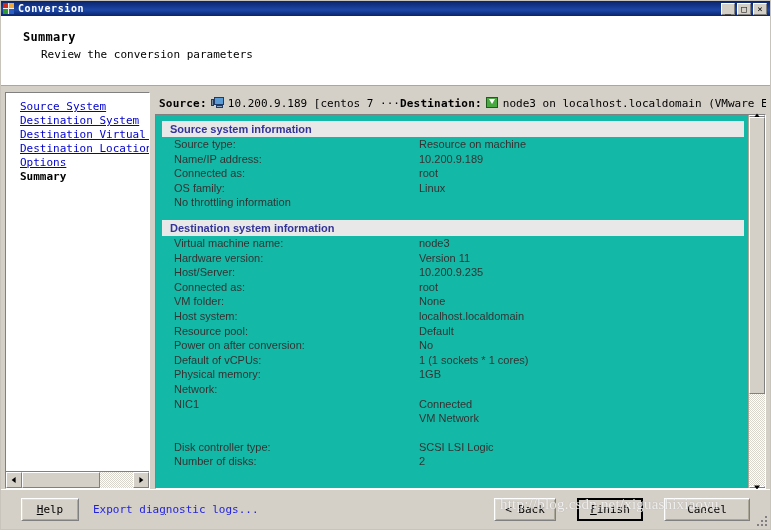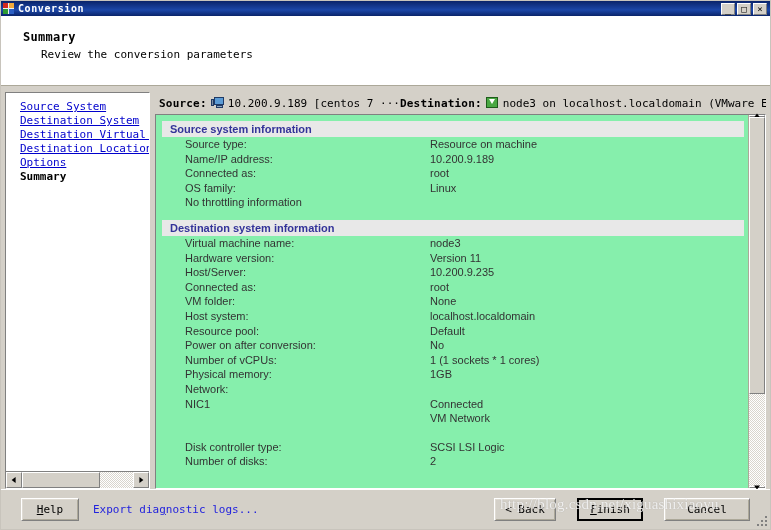--- a/index.html
+++ b/index.html
@@ -266,21 +266,21 @@
   .mini-icon.vm .arw {
     position: absolute; left: 3px; top: 2px;
     width: 0; height: 0;
     border-style: solid;
     border-width: 5px 3px 0 3px;
     border-color: #ffffff transparent transparent transparent;
   }
 
   #content-panel {
     flex: 1 1 auto;
-    background: #86efac;
+    background: #14b8a6;
     border: 1px solid;
     border-color: #808080 #ffffff #ffffff #808080;
     box-sizing: border-box;
     display: flex;
     min-height: 0;
   }
   #content-scrollarea {
     flex: 1 1 auto;
     overflow: hidden;
     position: relative;
@@ -305,21 +305,21 @@
     font-weight: bold;
     padding: 2px 0 2px 8px;
     margin: 0 4px 0 6px;
   }
   .info-row {
     display: flex;
     font-family: "Liberation Sans", sans-serif;
     font-size: 11px;
     color: #333333;
     line-height: 14.6px;
-    padding-left: 29px;
+    padding-left: 18px;
   }
   .info-row .k { width: 245px; flex: none; }
   .info-row .v { flex: 1 1 auto; }
   .spacer-row { height: 14px; }
   .gap-8 { height: 10px; }
 
   
   #footer {
     flex: none;
     height: 40px;
@@ -522,21 +522,21 @@
             </div>
             <div class="info-row">
               <div class="k">Resource pool:</div>
               <div class="v">Default</div>
             </div>
             <div class="info-row">
               <div class="k">Power on after conversion:</div>
               <div class="v">No</div>
             </div>
             <div class="info-row">
-              <div class="k">Number of vCPUs:</div>
+              <div class="k">Default of vCPUs:</div>
               <div class="v">1 (1 sockets * 1 cores)</div>
             </div>
             <div class="info-row">
               <div class="k">Physical memory:</div>
               <div class="v">1GB</div>
             </div>
             <div class="info-row">
               <div class="k">Network:</div>
             </div>
             <div class="info-row">

